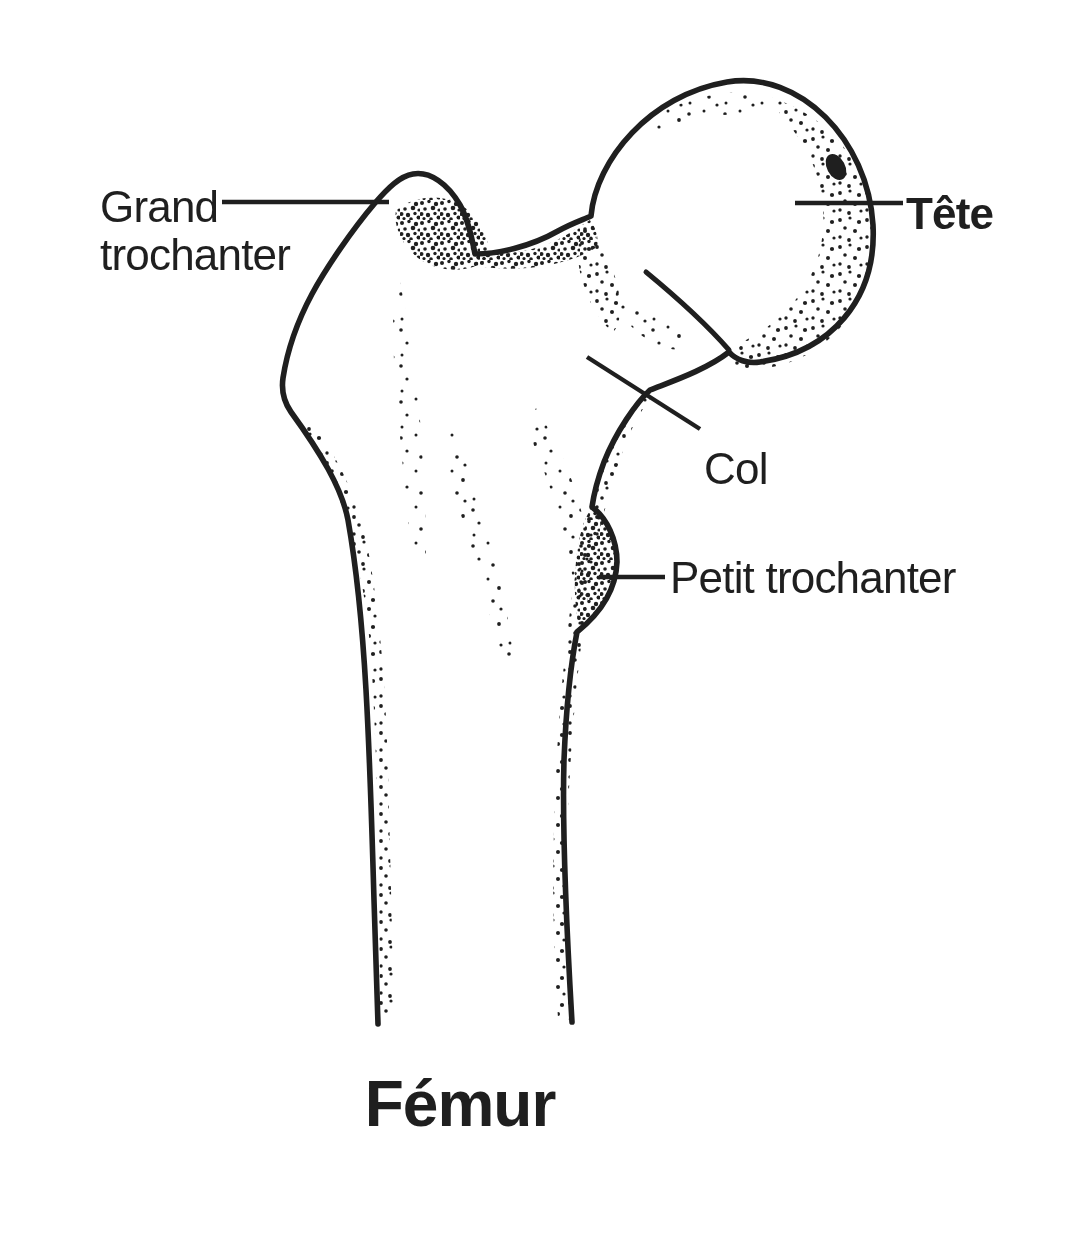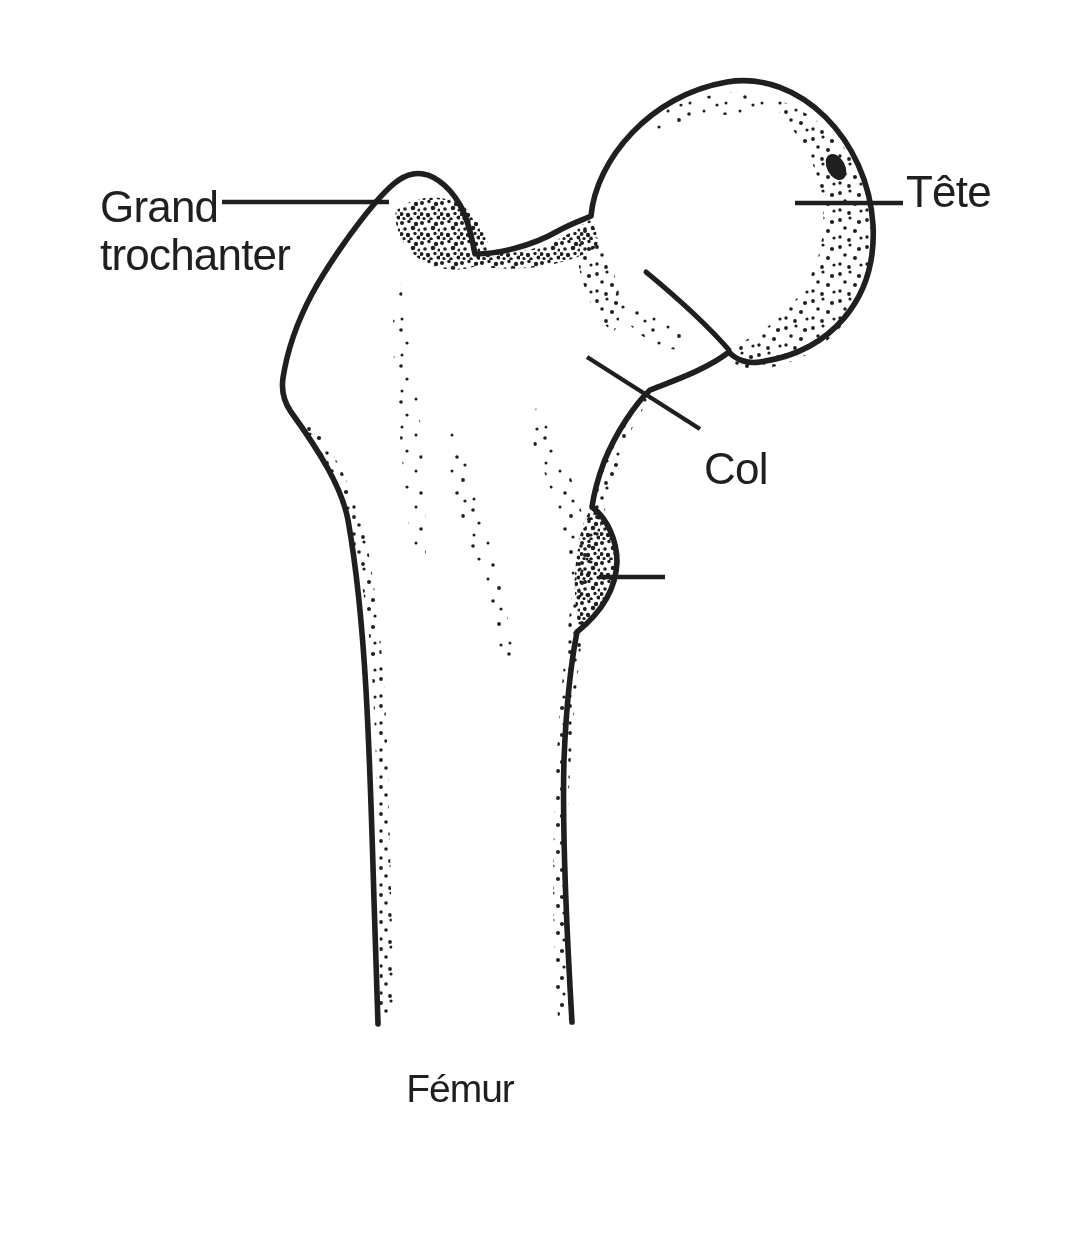--- a/index.html
+++ b/index.html
@@ -21,33 +21,34 @@
   .label{
     position:absolute;
     font-size:44px;
     line-height:1.1;
     letter-spacing:-0.8px;
     color:var(--ink);
     white-space:normal;
   }
   .label.nowrap{white-space:nowrap;}
   .lbl-grand{left:100px;top:183px;width:238px;text-align:left;}
-  .lbl-tete{left:906px;top:168px;}
+  .lbl-tete{left:906px;top:190px;font-weight:bold;}
   .lbl-col{left:704px;top:407px;margin-top:38px;}
   .lbl-petit{left:670px;top:554px;}
 
   .caption{
     position:absolute;
     left:130px;top:1066px;width:660px;
     text-align:center;
   }
   .caption .title{
-    font-size:39px;
+    font-size:64px;
     letter-spacing:-1px;
     line-height:1.2;
+    font-weight:bold;
   }
   .caption .subtitle{
     font-size:54px;
     letter-spacing:-1.5px;
     line-height:1.2;
     margin-top:6px;
   }
 
   .outline{fill:none;stroke:var(--ink);stroke-width:5.2;stroke-linecap:round;stroke-linejoin:round;}
   .outline.thick{stroke-width:5.6;}
@@ -181,18 +182,19 @@
     <line class="leader" x1="587" y1="357" x2="700" y2="429"></line>
     <line class="leader" x1="599" y1="577" x2="665" y2="577"></line>
   </svg>
 
   <div class="label lbl-grand">Grand trochanter</div>
 
   <div class="label lbl-tete nowrap">Tête</div>
 
   <div class="label lbl-col nowrap">Col</div>
 
+  <div class="label lbl-petit nowrap">Petit trochanter</div>
 
   <div class="caption">
     <div class="title">Fémur</div>
   </div>
 
 </div>
 
 </body></html>

